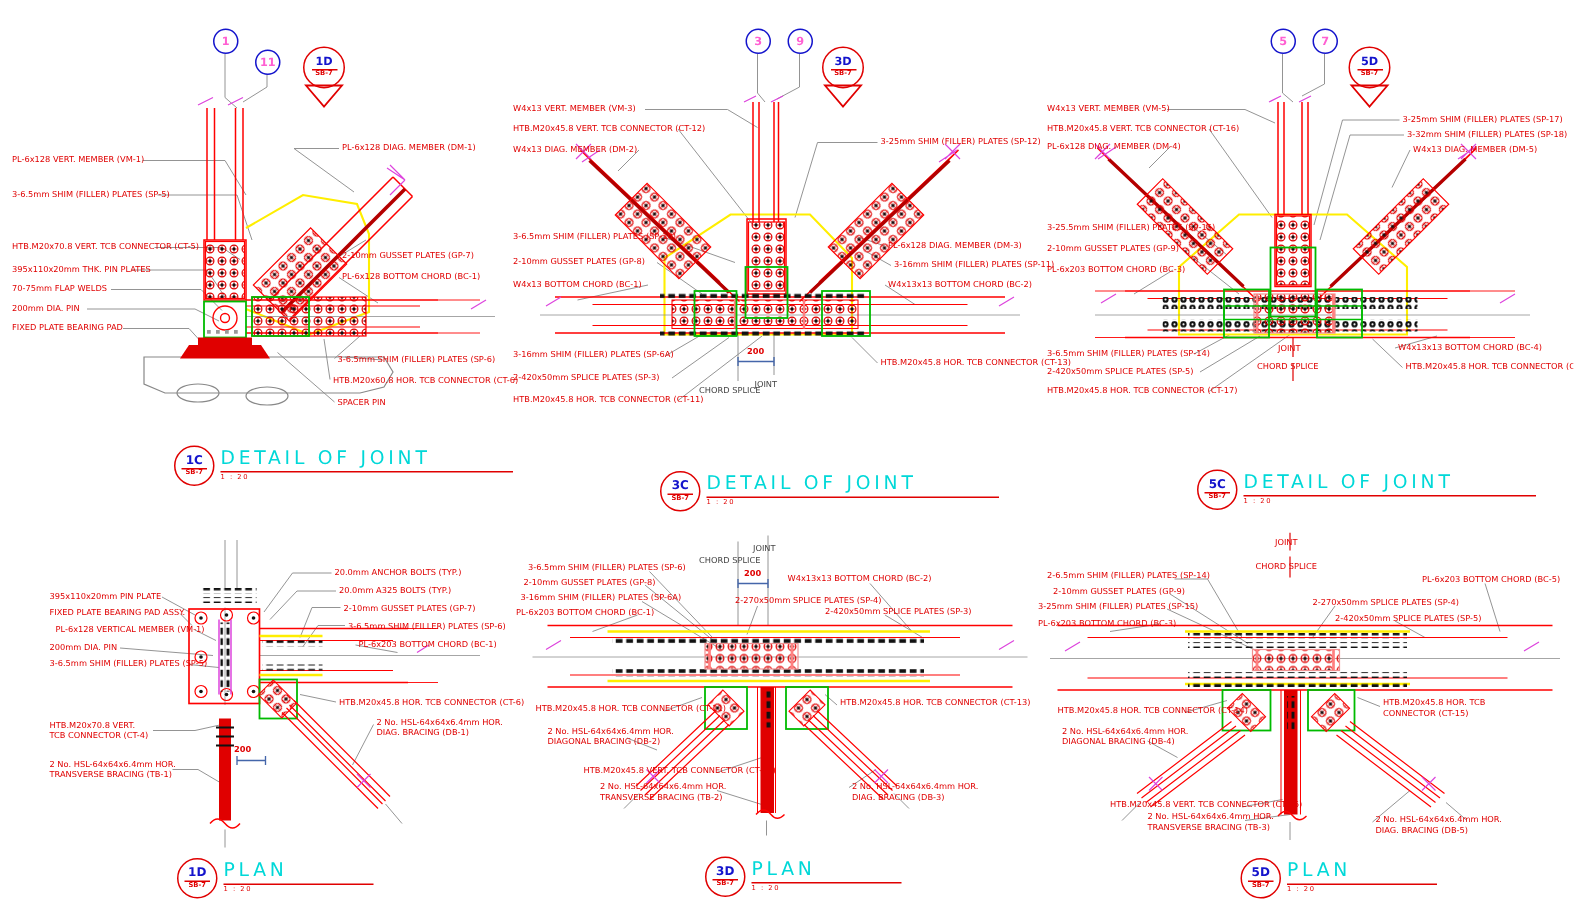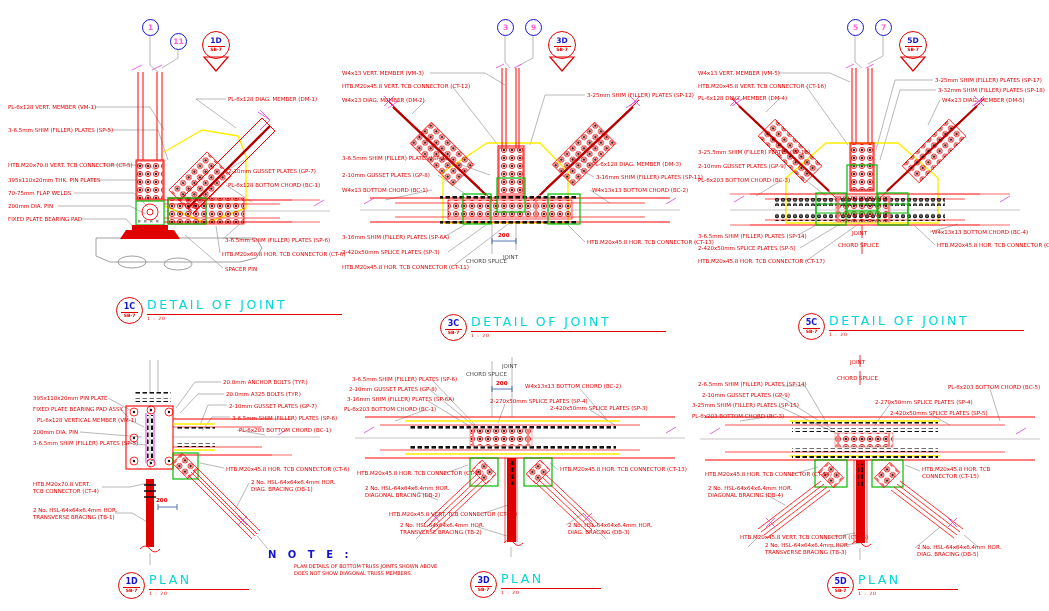--- a/index.html
+++ b/index.html
@@ -664,19 +664,14 @@
           <div class="tsheet">SB-7</div>
         </div>
     <div class="ttl" style="width:100px;">
           <div class="t">PLAN</div>
           <div class="u"></div>
           <div class="s">1 : 20</div>
         </div>
   </div>
 </div>
 
-<div class="note">
-  <div class="nt">N O T E :</div>
-  <div class="nl">PLAN DETAILS OF BOTTOM TRUSS JOINTS SHOWN ABOVE
-DOES NOT SHOW DIAGONAL TRUSS MEMBERS.</div>
+
 </div>
 
-</div>
-
 </body></html>

